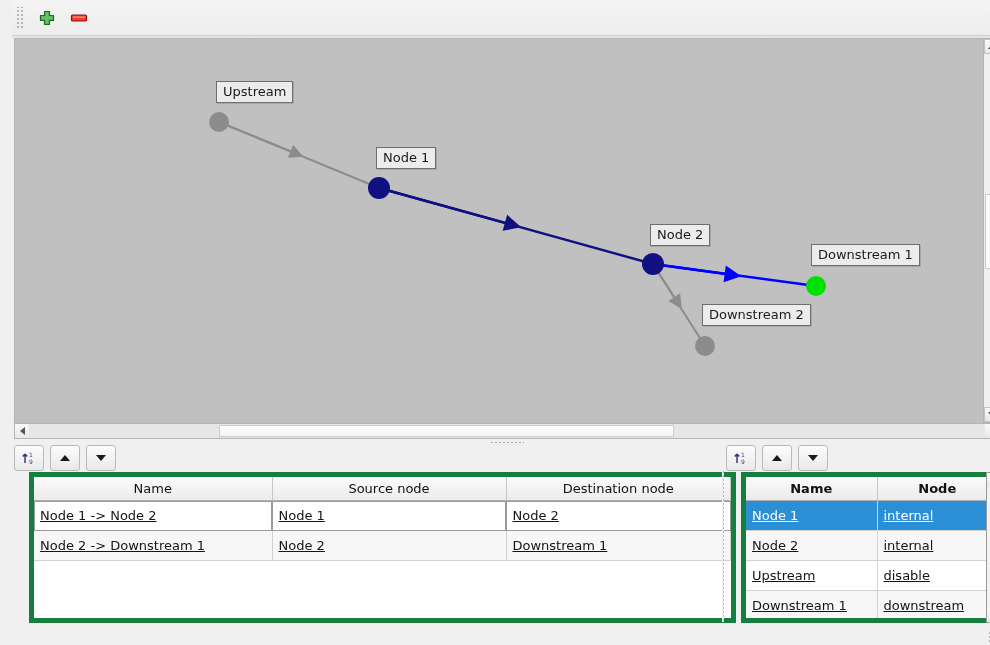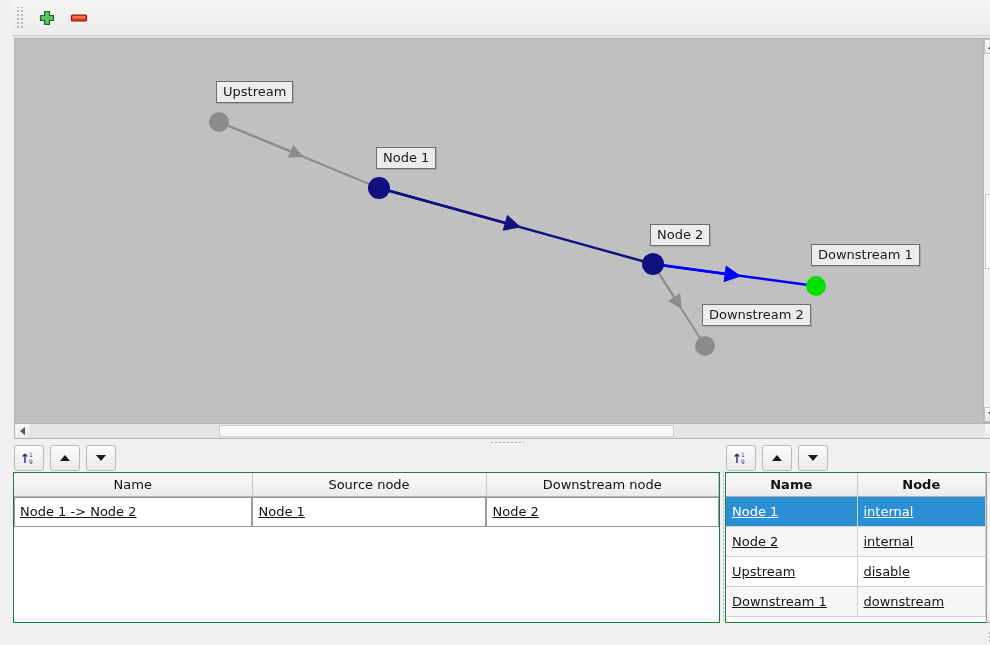--- a/index.html
+++ b/index.html
@@ -120,22 +120,22 @@
   .mini-toolbar { position: absolute; top: 2px; left: 2px; display: flex; gap: 6px; }
   .mt-btn {
     width: 28px; height: 24px;
     background: linear-gradient(#fcfcfc,#e9e9e9);
     border: 1px solid #b9b9b9; border-radius: 3px;
     display: flex; align-items: center; justify-content: center;
   }
   .sort-ico { display:block; }
 
   .table-box {
-    position: absolute; left: 1px; top: 29px;
-    border: 1px solid #15803d; background: #fff; box-sizing: border-box;
+    position: absolute; left: 17px; top: 29px;
+    border: 5px solid #15803d; background: #fff; box-sizing: border-box;
     overflow: hidden;
   }
   .tbl-left { width: 707px; height: 151px; }
   .tbl-right { width: 262px; height: 151px; }
 
   table.grid { border-collapse: collapse; width: 100%; table-layout: fixed; }
   table.grid th {
     background: linear-gradient(#fbfbfb,#ebebeb);
     border-right: 1px solid #c6c6c6;
     border-bottom: 1px solid #b0b0b0;
@@ -308,28 +308,33 @@
       <table class="grid">
         <colgroup>
             <col style="width:238px">
             <col style="width:234px">
             <col>
           </colgroup>
         <thead>
           <tr>
             <th>Name</th>
             <th>Source node</th>
-            <th>Downstream node</th>
+            <th>Destination node</th>
           </tr>
         </thead>
         <tbody>
           <tr class="row-focus">
             <td>Node 1 -&gt; Node 2</td>
             <td>Node 1</td>
             <td>Node 2</td>
+          </tr>
+          <tr>
+            <td>Node 2 -&gt; Downstream 1</td>
+            <td>Node 2</td>
+            <td>Downstream 1</td>
           </tr>
         </tbody>
       </table>
     </div>
   </div>
 
   <div class="panel-divider"></div>
 
   <div class="panel-right">
     <div class="mini-toolbar">

